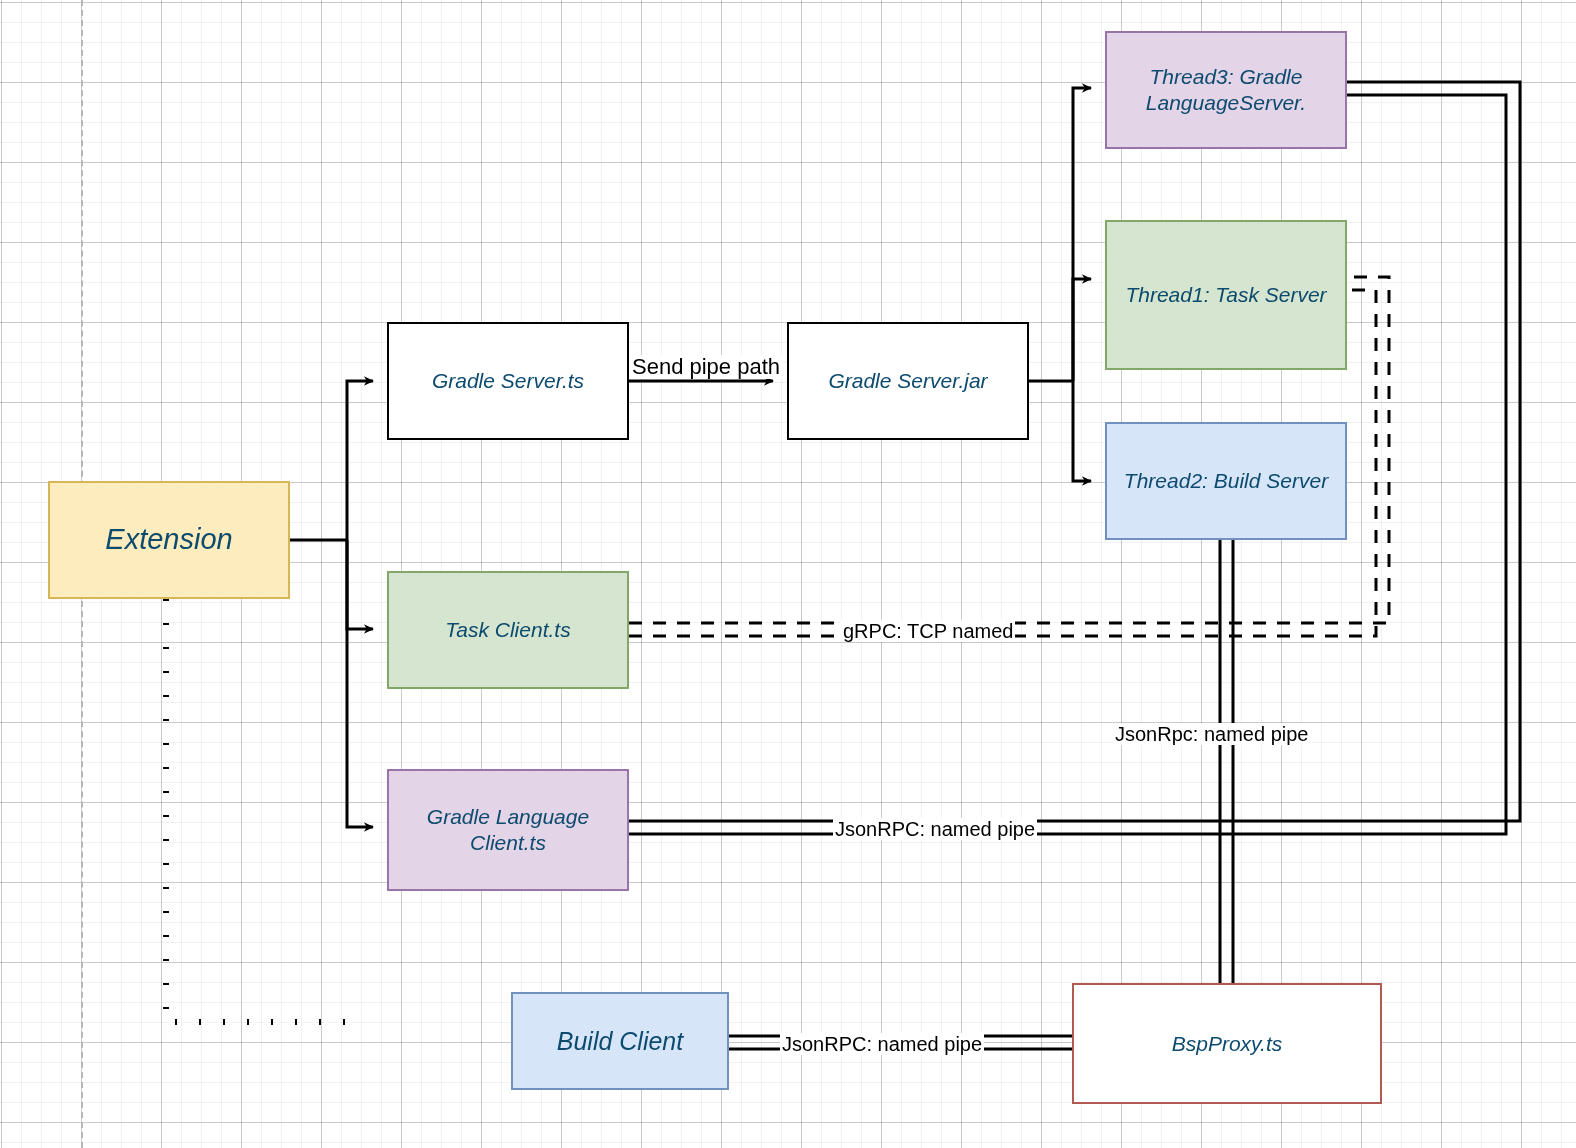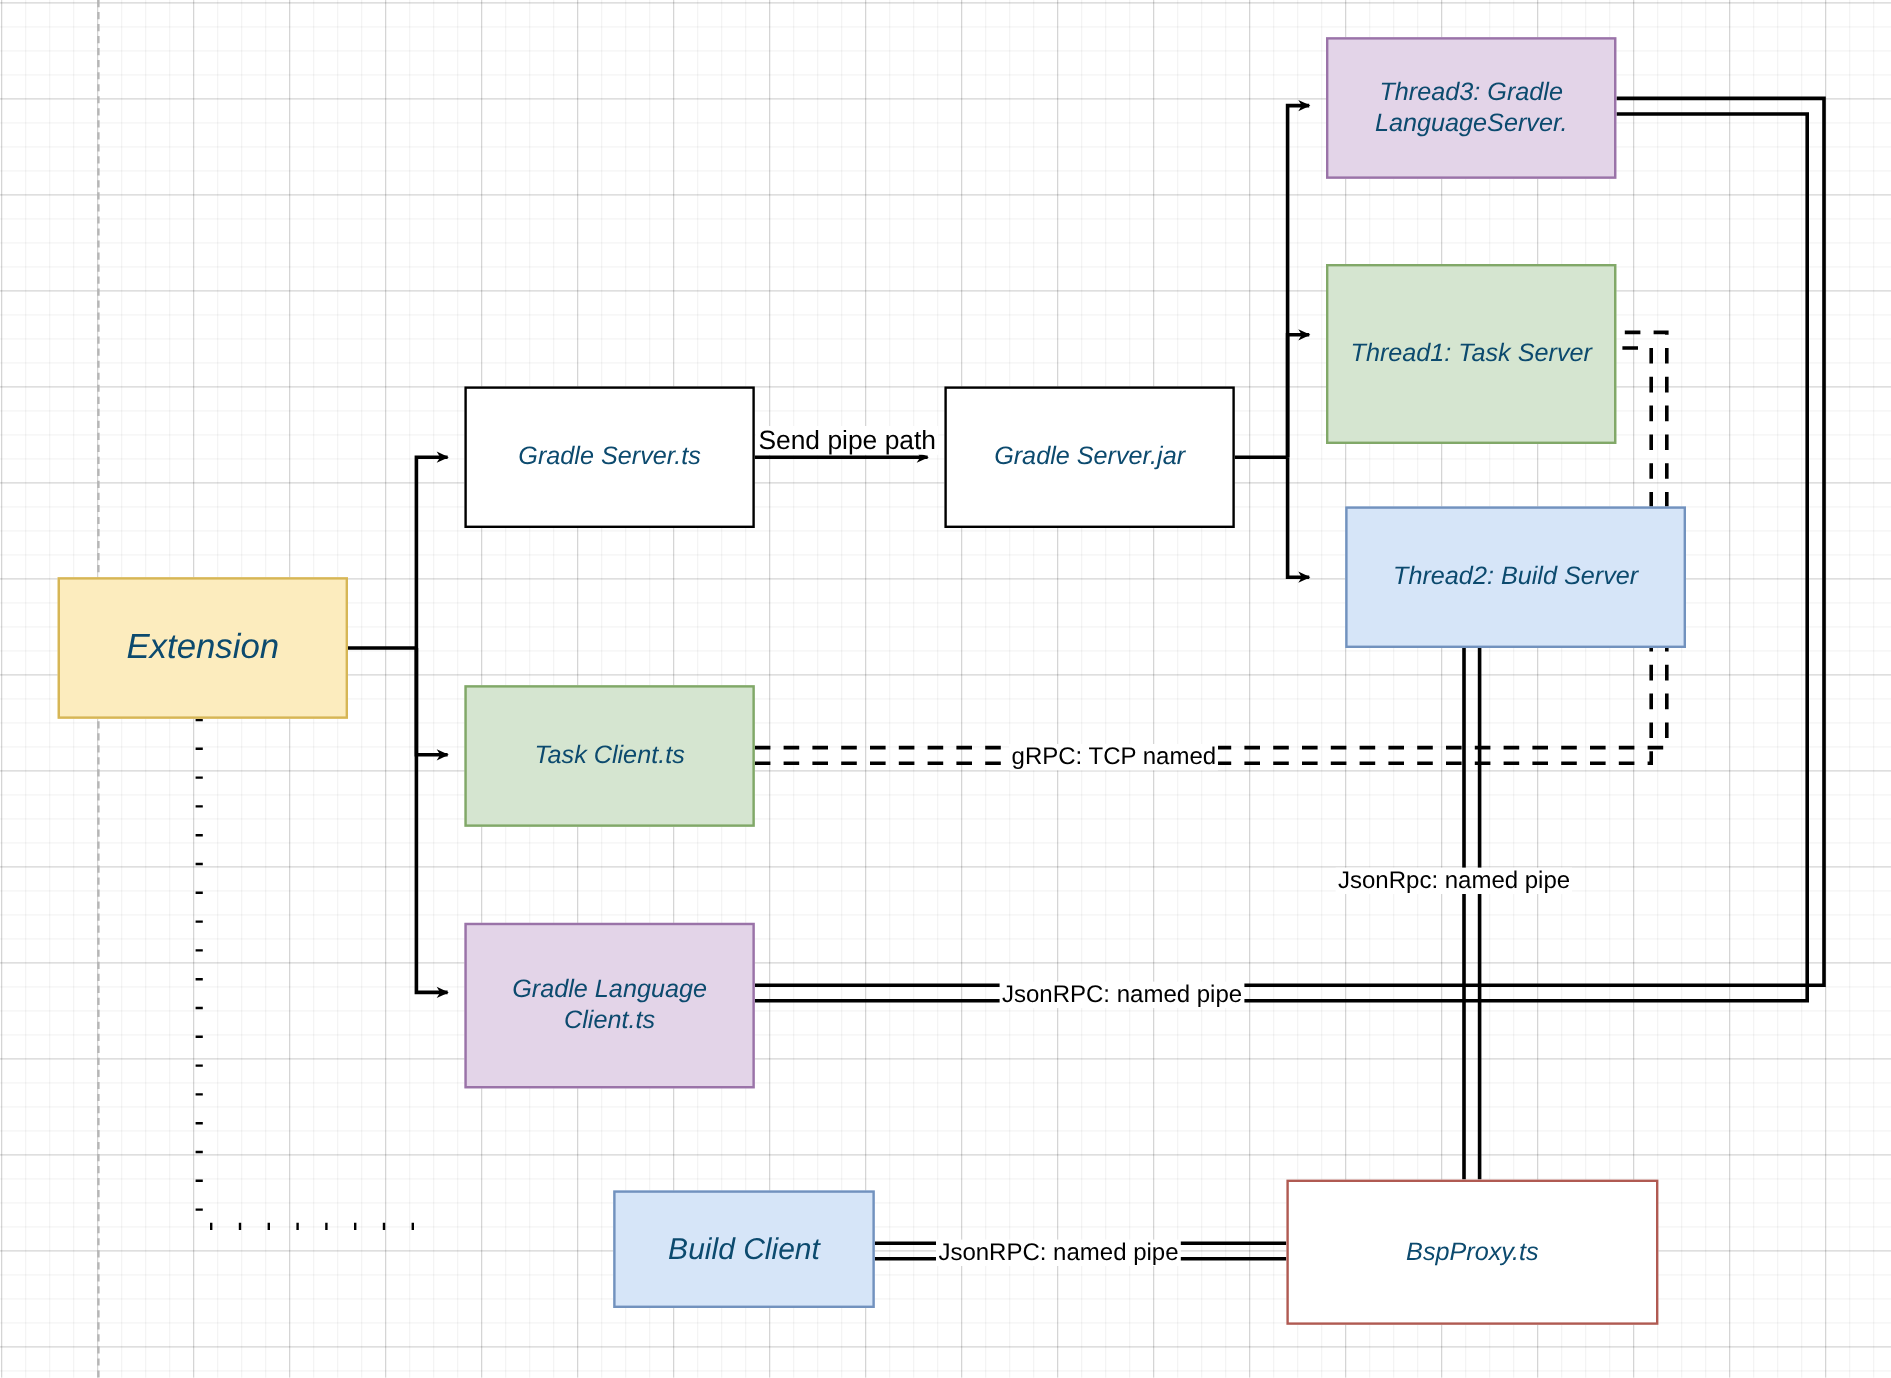--- a/index.html
+++ b/index.html
@@ -55,39 +55,38 @@
     left:787px; top:322px; width:242px; height:118px;
     background:#ffffff; border:2px solid #000000;
     font-size:21px;
   }
   .n-task-client{
     left:387px; top:571px; width:242px; height:118px;
     background:#d5e5d0; border:2px solid #81a868;
     font-size:21px;
   }
   .n-gradle-lang-client{
-    left:387px; top:769px; width:242px; height:138px;
+    left:387px; top:769px; width:242px; height:122px;
     background:#e3d4e8; border:2px solid #9a73a8;
     font-size:21px;
   }
   .n-thread3{
     left:1105px; top:31px; width:242px; height:118px;
     background:#e3d4e8; border:2px solid #9a73a8;
     font-size:21px;
   }
   .n-thread1{
     left:1105px; top:220px; width:242px; height:150px;
     background:#d5e5d0; border:2px solid #81a868;
     font-size:21px;
   }
   .n-thread2{
-    left:1105px; top:422px; width:284px; height:118px;
+    left:1105px; top:422px; width:242px; height:118px;
     background:#d6e5f8; border:2px solid #7292be;
     font-size:21px;
-    margin-left:16px;
   }
   .n-bspproxy{
     left:1072px; top:983px; width:310px; height:121px;
     background:#ffffff; border:2px solid #b05a52;
     font-size:21px;
   }
   .n-importer{
     left:359px; top:930px; width:388px; height:183px;
     background:#ffffff; border:2px solid #000000;
     display:block;

